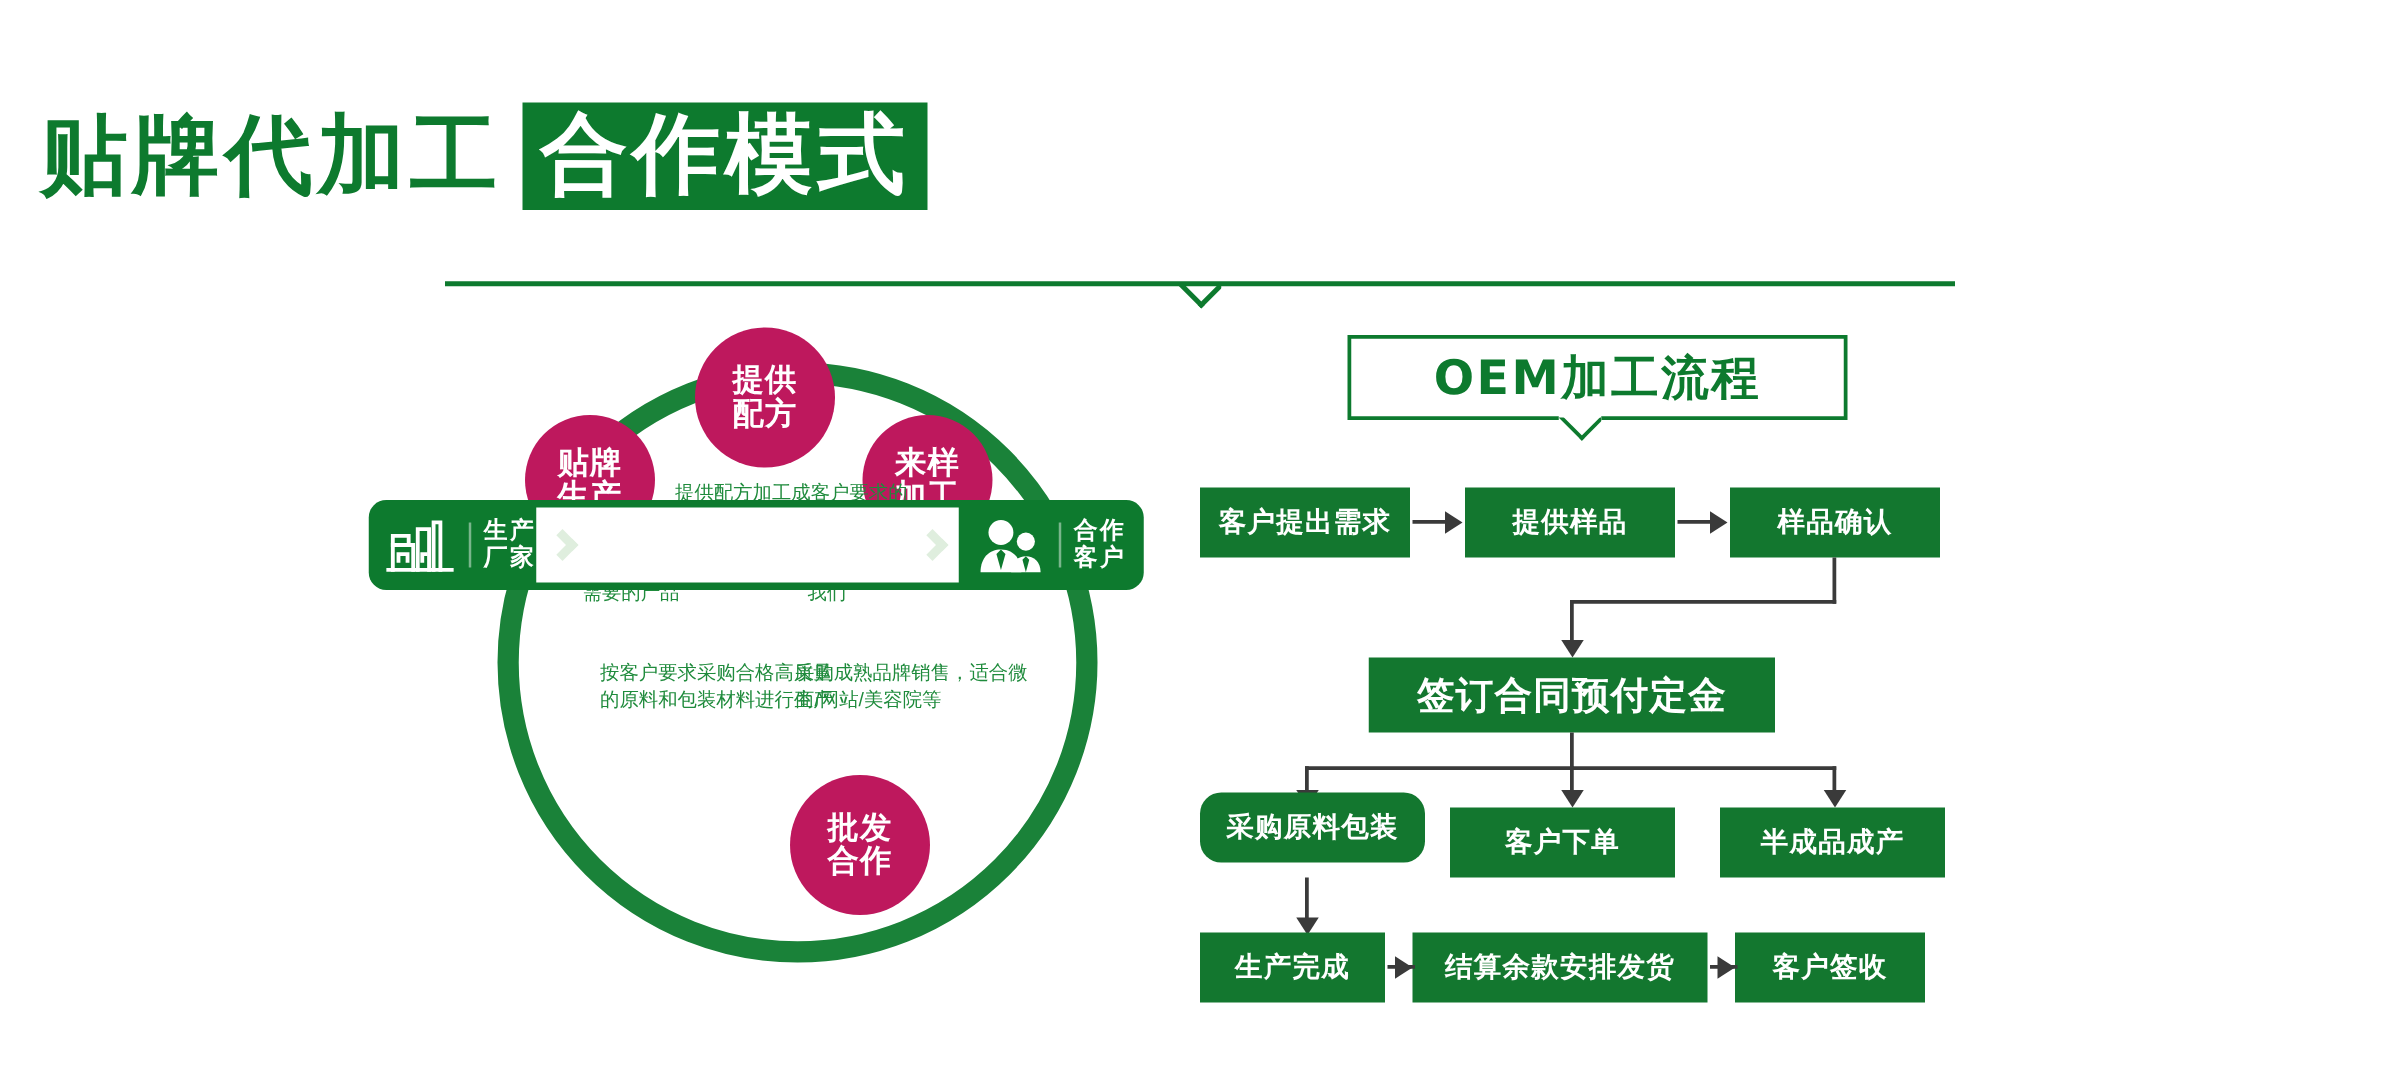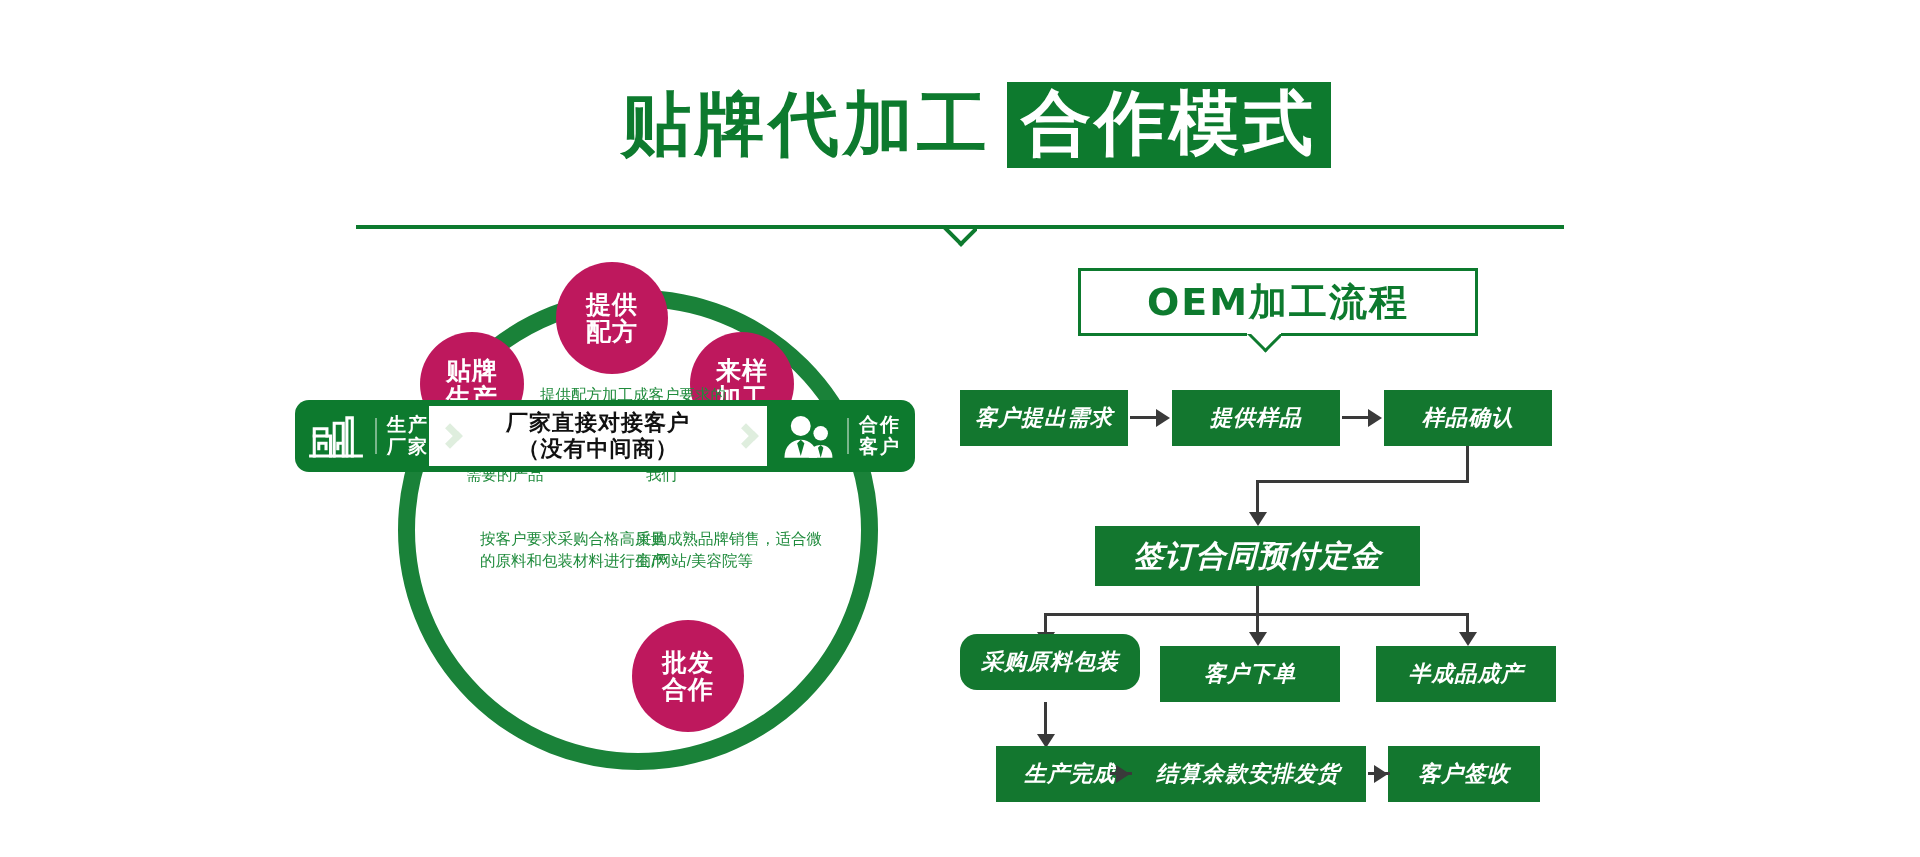--- a/index.html
+++ b/index.html
@@ -13,21 +13,20 @@
     position: relative;
     width: 1920px; height: 857px;
     background: #ffffff;
   }
 
   
   .title-wrap {
     position: absolute;
     left: 0; top: 78px;
     width: 1920px;
-    text-align: center;
     white-space: nowrap;
     padding-left: 32px;
   }
   .title-a {
     font-size: 70px;
     font-weight: 900;
     color: #0d7a2e;
     letter-spacing: 4px;
     vertical-align: middle;
     font-family: "DejaVu Sans", "Liberation Sans", sans-serif;
@@ -239,21 +238,20 @@
     position: absolute;
     background: #13772f;
     color: #ffffff;
     display: flex;
     align-items: center;
     justify-content: center;
     font-weight: 800;
     letter-spacing: 1px;
     white-space: nowrap;
     text-align: center;
-    font-style: italic;
   }
   .fbox.sm { font-size: 22px; }
   .fbox.lg { font-size: 30px; }
 
   
   .hline { position: absolute; background: #3a3a3a; height: 3px; }
   .vline { position: absolute; background: #3a3a3a; width: 3px; }
   .arrow-r {
     position: absolute;
     width: 0; height: 0;
@@ -339,24 +337,20 @@
         </div>
         <div class="bar-divline"></div>
         <div class="bar-label">
           <span>生产</span><br>
           <span>厂家</span>
         </div>
       </div>
 
       <div class="bar-center">
         <div class="chev chev-l"></div>
-        <div class="bar-center-text">
-          <span>厂家直接对接客户</span><br>
-          <span>（没有中间商）</span>
-        </div>
         <div class="chev chev-r"></div>
       </div>
 
       <div class="bar-right">
         <div class="bar-icon">
           <svg viewBox="0 0 64 52" aria-hidden="true">
             <g fill="#ffffff">
               <circle cx="24" cy="15" r="11"></circle>
               <path d="M6 50 C6 37 14 30 24 30 C34 30 42 37 42 50 Z"></path>
               <circle cx="46" cy="23" r="8"></circle>
@@ -425,21 +419,21 @@
     <div class="fbox sm" style="left:200px; top:396px; width:180px; height:56px;">
       <span>客户下单</span>
     </div>
     <div class="fbox sm" style="left:416px; top:396px; width:180px; height:56px;">
       <span>半成品成产</span>
     </div>
 
     <div class="vline" style="left:84px; top:452px; height:38px;"></div>
     <div class="arrow-d" style="left:77px; top:484px;"></div>
 
-    <div class="fbox sm" style="left:0px;   top:496px; width:148px; height:56px;margin-left:36px;">
+    <div class="fbox sm" style="left:0px;   top:496px; width:148px; height:56px;">
       <span>生产完成</span>
     </div>
     <div class="fbox sm" style="left:170px; top:496px; width:236px; height:56px;">
       <span>结算余款安排发货</span>
     </div>
     <div class="fbox sm" style="left:428px; top:496px; width:152px; height:56px;">
       <span>客户签收</span>
     </div>
 
     <div class="hline" style="left:150px; top:522px; width:22px;"></div>

